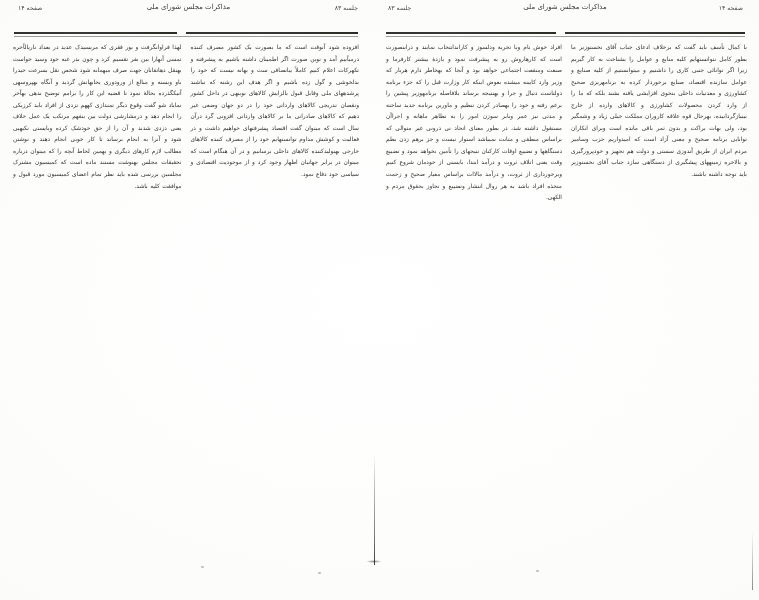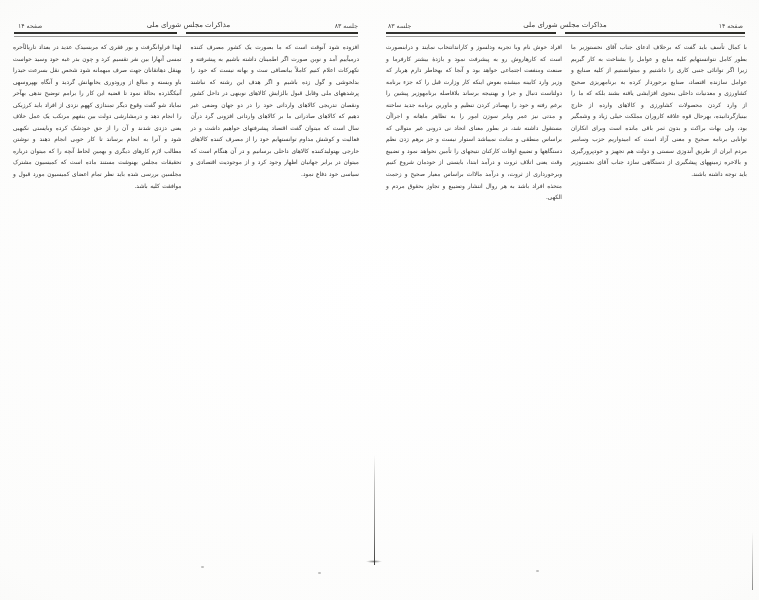--- a/index.html
+++ b/index.html
@@ -24,21 +24,21 @@
       repeating-linear-gradient(90deg, rgba(0,0,0,.010) 0px, rgba(0,0,0,0) 1px, rgba(0,0,0,0) 4px);
     pointer-events:none;
   }
   .spread{position:absolute;inset:0;display:flex;}
   .book-page{position:relative;height:100%;}
   .page-left{width:372px;}
   .page-right{width:387px;}
 
   
   .running-head{
-    position:absolute;left:0;right:0;top:18px;height:14px;
+    position:absolute;left:0;right:0;top:0;height:14px;
     display:flex;align-items:center;
     direction:rtl;
     padding:0 16px;
     box-sizing:border-box;
   }
   .page-left .running-head{padding:0 14px 0 18px;}
   .rh-side{
     font-size:6.2px;letter-spacing:.2px;
     color:#2a2a28;
     white-space:nowrap;

